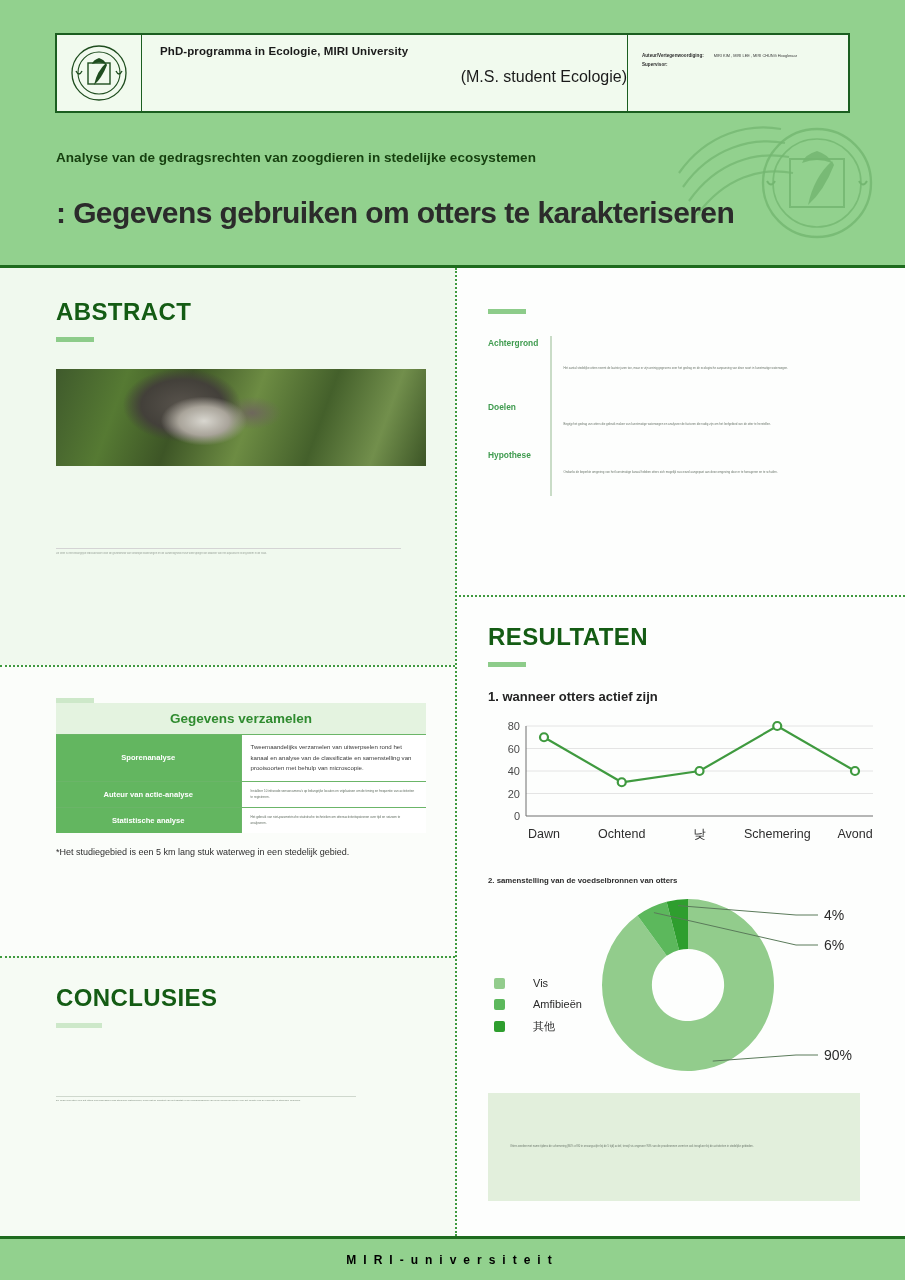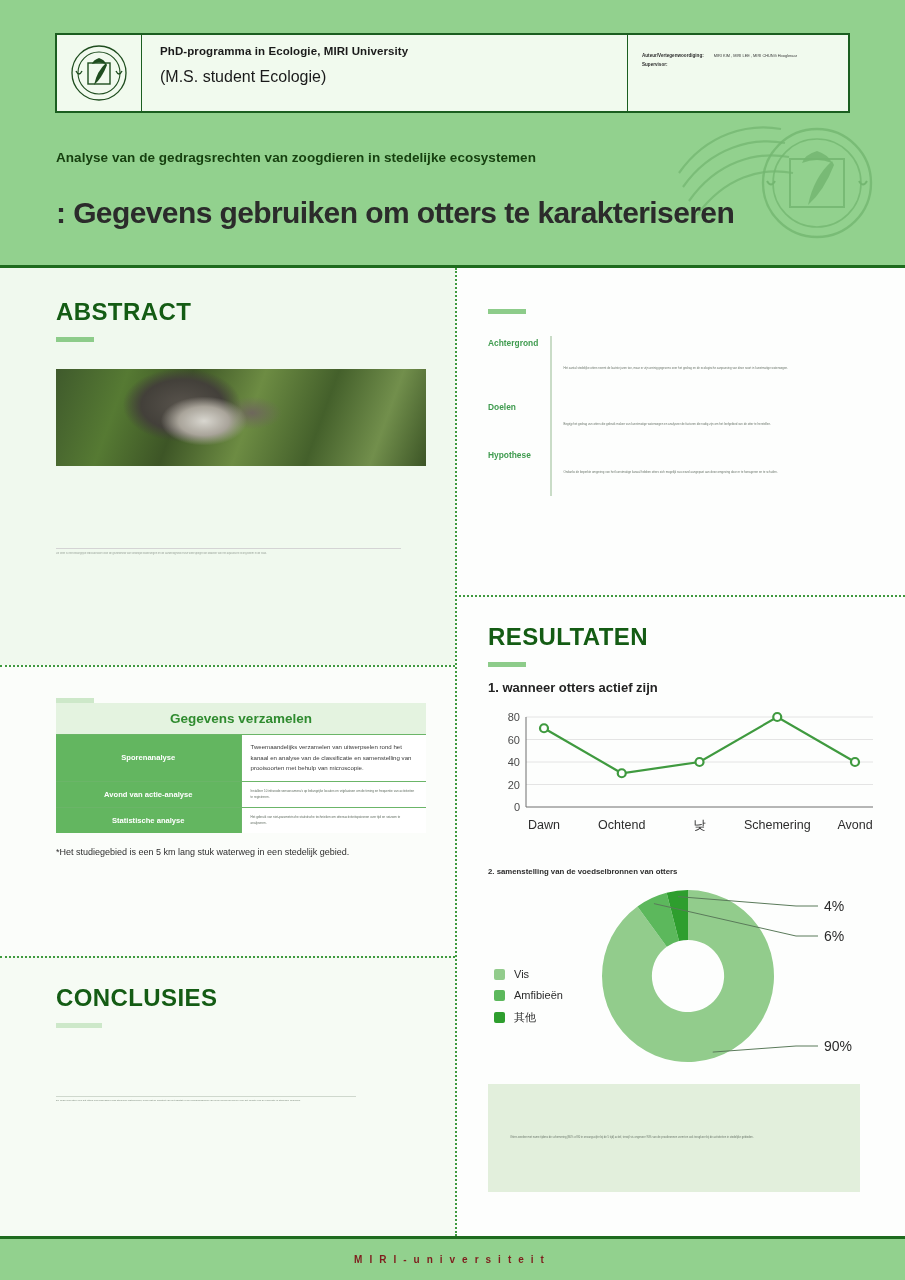--- a/index.html
+++ b/index.html
@@ -26,21 +26,21 @@
   .info-strip {
     position: absolute; left: 55px; top: 33px; width: 795px; height: 80px;
     border: 2px solid #1b5e20; background: #f1faee; display: flex;
   }
   .logo-cell {
     width: 85px; border-right: 1.5px solid #1b5e20;
     display: flex; align-items: center; justify-content: center;
   }
   .title-cell { flex: 1; border-right: 1.5px solid #1b5e20; padding: 10px 0 0 18px; }
   .dept-line { font-size: 11.5px; font-weight: bold; color: #1a1a1a; letter-spacing: .1px; }
-  .student-line { font-size: 16px; color: #1a1a1a; margin-top: 11px; }
+  .student-line { font-size: 16px; color: #1a1a1a; margin-top: 11px; text-align: right; }
   .author-cell { width: 220px; padding: 17px 10px 0 14px; display: flex; gap: 10px; }
   .author-labels { font-size: 4.6px; font-weight: bold; color: #2e2e2e; line-height: 1.9; white-space: nowrap; }
   .author-names { font-size: 3.9px; color: #3a3a3a; padding-top: 1px; white-space: nowrap; }
 
   .subtitle {
     position: absolute; left: 56px; top: 150px;
     font-size: 13.5px; font-weight: bold; color: #16400f; letter-spacing: .05px;
   }
   .main-title {
     position: absolute; left: 56px; top: 196px;
@@ -139,42 +139,42 @@
   .inv-bar { width: 1.5px; background: #c9dcc7; margin-right: 12px; }
   .inv-text {
     flex: 1; font-size: 2.9px; color: #6a756a; line-height: 1.7;
     display: flex; align-items: center; padding-right: 8px;
   }
   .inv-row.r1 { min-height: 64px; }
   .inv-row.r1 .inv-text { align-items: center; }
 
   
   .panel-resultaten .inner { padding: 28px 22px 0 33px; }
-  .chart1-title { margin-top: 13px; font-size: 13px; font-weight: bold; color: #232323; }
+  .chart1-title { margin-top: 22px; font-size: 13px; font-weight: bold; color: #232323; }
   .chart1 { margin-top: 14px; width: 390px; height: 128px; position: relative; }
   .chart2-title { margin-top: 30px; font-size: 7.8px; font-weight: bold; color: #2c2c2c; }
   .donut-area { margin-top: 8px; width: 395px; height: 188px; position: relative; }
   .legend { position: absolute; left: 6px; top: 84px; }
-  .legend-item { display: flex; align-items: center; margin-bottom: 9px; }
+  .legend-item { display: flex; align-items: center; margin-bottom: 9px; gap: 19px; }
   .legend-swatch { width: 11px; height: 11px; border-radius: 2px; margin-right: 9px; }
   .legend-label { font-size: 11px; color: #2b2b2b; }
   .res-box {
     margin-top: 12px; width: 372px; height: 108px; background: #e2efdc;
     display: flex; align-items: center;
   }
   .res-box-text { font-size: 2.7px; color: #6b776b; padding: 0 22px; line-height: 1.6; }
 
   
   .footer {
     position: absolute; left: 0; top: 1236px; width: 905px; height: 44px;
     background: #92d18e; border-top: 3px solid #1e6b1e;
     display: flex; align-items: center; justify-content: center;
   }
   .footer-text {
-    font-size: 10px; font-weight: bold; color: #7f1d1d; letter-spacing: 7px;
+    font-size: 12px; font-weight: bold; color: #000000; letter-spacing: 7px;
   }
 </style>
 </head>
 <body>
 
 <div class="poster">
 
   <div class="header-band">
 
     <svg class="watermark" viewBox="0 0 210 145">
@@ -242,21 +242,21 @@
               <tr>
             <th colspan="2">Gegevens verzamelen</th>
           </tr>
           <tr>
             <td class="lab">Sporenanalyse</td>
             <td class="desc">
                   <div class="desc-lg">Tweemaandelijks verzamelen van uitwerpselen rond het kanaal en analyse van de classificatie en samenstelling van prooisoorten met behulp van microscopie.</div>
                 </td>
           </tr>
           <tr>
-            <td class="lab">Avond van actie-analyse</td>
+            <td class="lab">Auteur van actie-analyse</td>
             <td class="desc">
                   <div class="desc-sm">Installeer 10 infrarode sensorcamera's op belangrijke locaties en vrijplaatsen om de timing en frequentie van activiteiten te registreren.</div>
                 </td>
           </tr>
           <tr>
             <td class="lab">Statistische analyse</td>
             <td class="desc">
                   <div class="desc-sm">Het gebruik van niet-parametrische statistische technieken om ottersactiviteitspatronen over tijd en seizoen te analyseren.</div>
                 </td>
           </tr>

